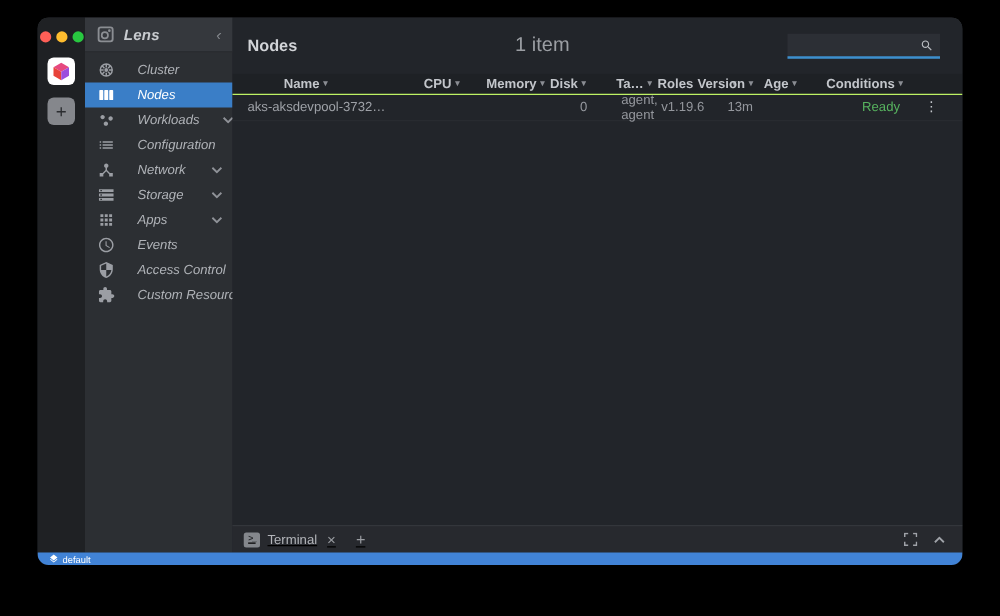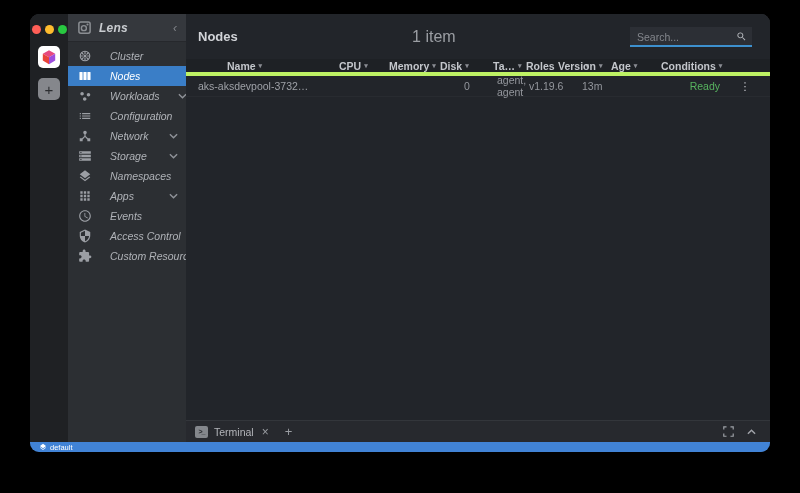--- a/index.html
+++ b/index.html
@@ -39,36 +39,36 @@
   .content { flex:1; display:flex; flex-direction:column; background:#22252a; min-height:0; }
   .content-head { height:45px; display:flex; align-items:center; padding:0 18px 0 12px; flex-shrink:0; }
   .page-title { font-size:13px; font-weight:bold; color:#d2d4d8; }
   .items-count { margin:0 auto; font-size:16px; color:#9b9ea3; }
   .searchbox { position:relative; width:122px; height:20px; background:#2c2f35; border-bottom:2px solid #3d90ce; }
   .searchbox input { width:100%; height:100%; background:transparent; border:none; outline:none; color:#c7cacf; font-size:10.5px; padding:0 22px 0 7px; font-family:"Liberation Sans", sans-serif; }
   .searchbox input::placeholder { color:#84878d; }
   .searchbox .mag { position:absolute; right:5px; top:4px; color:#b9bcc1; display:flex; }
 
   .thead, .trow { display:flex; align-items:center; padding:0 12px; }
-  .thead { height:17px; background:rgba(0,0,0,0.10); border-bottom:4px solid #bef264;padding-left:41px; }
+  .thead { height:17px; background:rgba(0,0,0,0.10); border-bottom:1px solid #bef264;padding-left:41px; }
   .thead .hc { font-size:10.5px; font-weight:bold; color:#c3c6cb; display:flex; align-items:center; cursor:pointer; }
   .caret { font-size:7px; color:#8a8d93; margin-left:3px; }
   .trow { height:21px; border-bottom:1px solid rgba(255,255,255,0.03); font-size:10.5px; color:#94979d; cursor:pointer; }
   .col-name{width:112px;} .col-cpu{width:50px;} .col-mem{width:51px;} .col-disk{width:53px;}
   .col-taints{width:33px;} .col-roles{width:32px;gap:28px;} .col-ver{width:53px;} .col-age{width:50px;}
   .col-cond{flex:1; display:flex;text-align:right;} .col-menu{width:26px; display:flex; justify-content:center;}
   .trow .col-name { color:#9ea1a7; white-space:nowrap; overflow:hidden; text-overflow:ellipsis; }
   .bar { width:42px; height:3px; background:#45484e; border-radius:2px; position:relative; overflow:hidden; }
   .bar-fill { position:absolute; left:0; top:0; height:3px; border-radius:2px; }
   .fill-cpu{background:#37a1e0;} .fill-mem{background:#ee3ea5;} .fill-disk{background:#fdc50d;}
   .cond-val { margin-left:auto; padding-right:12px; color:#57b35f; }
   .kebab { color:#c3c6cb; font-size:11px; line-height:1; cursor:pointer; }
 
   
-  .dock { height:22px; background:#27292e; border-top:1px solid #33363b; display:flex; align-items:center; padding:0 14px 0 9px; flex-shrink:0; }
+  .dock { height:22px; background:#27292e; border-top:1px solid #33363b; display:flex; align-items:center; padding:0 14px 0 9px; flex-shrink:0;text-decoration:underline; }
   .term-tab { display:flex; align-items:center; gap:6px; cursor:pointer; }
   .term-ico { width:13px; height:12px; background:#84878c; color:#26282c; border-radius:2px; font-size:7px; font-weight:bold; display:flex; align-items:center; justify-content:center; letter-spacing:-1px; }
   .term-lbl { font-size:10.5px; color:#b3b5ba; }
   .tab-close { color:#9a9da2; font-size:12px; line-height:1; margin-left:2px; cursor:pointer; }
   .tab-add { color:#9a9da2; font-size:13px; line-height:1; margin-left:16px; cursor:pointer; }
   .dock-right { margin-left:auto; display:flex; align-items:center; gap:13px; color:#9fa2a8; }
   .dock-right > * { cursor:pointer; display:flex; }
 
   
   .statusbar { height:10px; background:#4183d6; display:flex; align-items:center; padding-left:9px; gap:3px; flex-shrink:0; }
@@ -172,26 +172,20 @@
             <path d="M2 20h20v-4H2v4zm2-3h2v2H4v-2zM2 4v4h20V4H2zm4 3H4V5h2v2zm-4 7h20v-4H2v4zm2-3h2v2H4v-2z"></path>
           </svg>
           <span class="lbl">Storage</span>
           <span class="chev">
             <svg width="9" height="6" viewBox="0 0 10 6">
                 <path d="M1 1l4 4 4-4" fill="none" stroke="currentColor" stroke-width="1.6"></path>
               </svg>
           </span>
         </div>
 
-        <div class="nav-item">
-          <svg width="14" height="14" viewBox="0 0 24 24" fill="currentColor">
-            <path d="M11.99 18.54l-7.37-5.73L3 14.07l9 7 9-7-1.63-1.27-7.38 5.74zM12 16l7.36-5.73L21 9l-9-7-9 7 1.63 1.27L12 16z"></path>
-          </svg>
-          <span class="lbl">Namespaces</span>
-        </div>
 
         <div class="nav-item">
           <svg width="14" height="14" viewBox="0 0 24 24" fill="currentColor">
             <path d="M4 8h4V4H4v4zm6 12h4v-4h-4v4zm-6 0h4v-4H4v4zm0-6h4v-4H4v4zm6 0h4v-4h-4v4zm6-10v4h4V4h-4zm-6 4h4V4h-4v4zm6 6h4v-4h-4v4zm0 6h4v-4h-4v4z"></path>
           </svg>
           <span class="lbl">Apps</span>
           <span class="chev">
             <svg width="9" height="6" viewBox="0 0 10 6">
                 <path d="M1 1l4 4 4-4" fill="none" stroke="currentColor" stroke-width="1.6"></path>
               </svg>
@@ -232,21 +226,20 @@
       </nav>
     </div>
 
     <div class="main">
 
       <div class="content">
         <div class="content-head">
           <span class="page-title">Nodes</span>
           <span class="items-count">1 item</span>
           <div class="searchbox">
-            <input type="text" placeholder="Search..." style="">
             <span class="mag">
               <svg width="11" height="11" viewBox="0 0 24 24" fill="currentColor">
                   <path d="M15.5 14h-.79l-.28-.27C15.41 12.59 16 11.11 16 9.5 16 5.91 13.09 3 9.5 3S3 5.91 3 9.5 5.91 16 9.5 16c1.61 0 3.09-.59 4.23-1.57l.27.28v.79l5 4.99L20.49 19l-4.99-5zm-6 0C7.01 14 5 11.99 5 9.5S7.01 5 9.5 5 14 7.01 14 9.5 11.99 14 9.5 14z"></path>
                 </svg>
             </span>
           </div>
         </div>
 
         <div class="thead">
           <span class="hc col-name">

